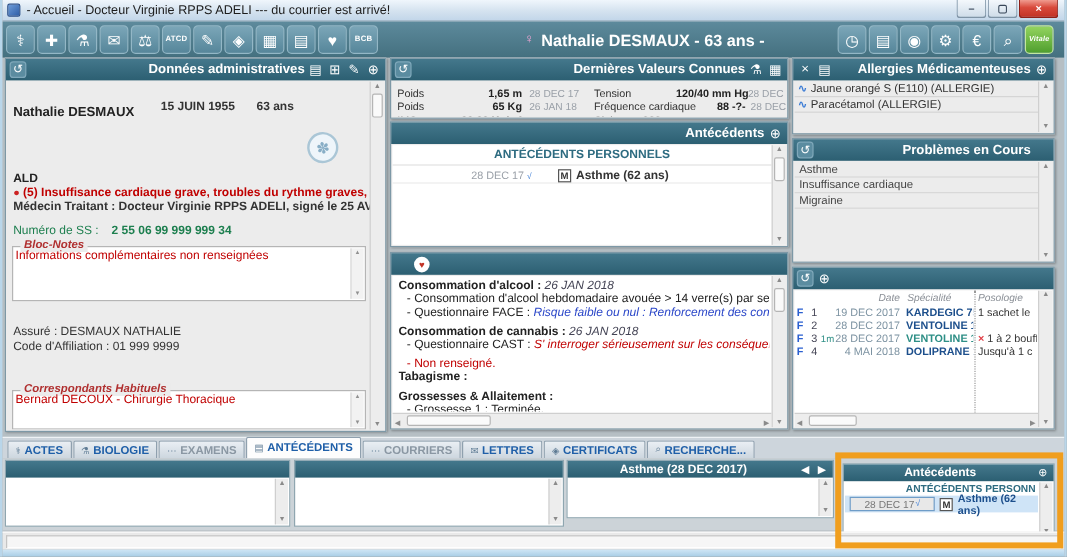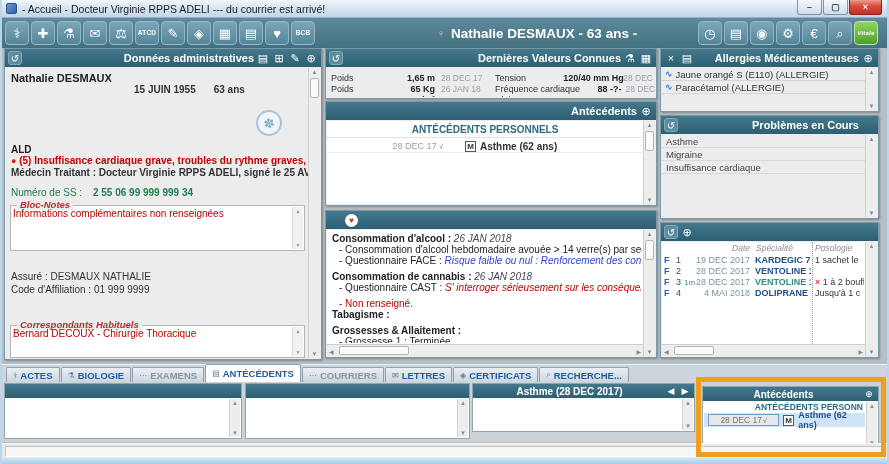--- a/index.html
+++ b/index.html
@@ -190,21 +190,21 @@
     <div class="panel" style="left:2px;top:0;width:318px;height:312px;">
       <div class="phead">
         <span class="hicn round">↺</span>
         <span class="ttl">Données administratives</span>
         <span class="hicn">▤</span>
         <span class="hicn">⊞</span>
         <span class="hicn">✎</span>
         <span class="hicn">⊕</span>
       </div>
       <div class="pbody">
-        <div class="abs b nowrap" style="left:5px;top:4px;font-size:11px;">Nathalie DESMAUX</div>
+        <div class="abs b nowrap" style="left:5px;top:20px;font-size:11px;">Nathalie DESMAUX</div>
         <div class="abs b" style="left:128px;top:16px;display:flex;gap:18px;color:#333;">
           <span>15 JUIN 1955</span>
           <span>63 ans</span>
         </div>
         <div class="stamp" style="left:250px;top:42px;">
             <span>✽</span>
           </div>
         <div class="abs b" style="left:5px;top:76px;">ALD</div>
         <div class="abs nowrap" style="left:5px;top:87px;width:298px;">
           <span class="dotred">●</span>
@@ -347,22 +347,22 @@
     </div>
 
     <div class="panel" style="left:658px;top:67px;width:219px;height:104px;">
       <div class="phead">
         <span class="hicn round">↺</span>
         <span class="ttl">Problèmes en Cours</span>
         <span class="hicn"></span>
       </div>
       <div class="pbody">
         <div class="pb-row" style="margin-right:12px;">Asthme</div>
+        <div class="pb-row" style="margin-right:12px;">Insuffisance cardiaque</div>
         <div class="pb-row" style="margin-right:12px;">Migraine</div>
-        <div class="pb-row" style="margin-right:12px;">Insuffisance cardiaque</div>
       </div>
       <div class="vsb" style="top:19px;bottom:1px;right:1px;"></div>
     </div>
 
     <div class="panel" style="left:658px;top:174px;width:219px;height:136px;">
       <div class="phead">
         <span class="hicn round">↺</span>
         <span class="hicn">⊕</span>
       </div>
       <div class="pbody white">

